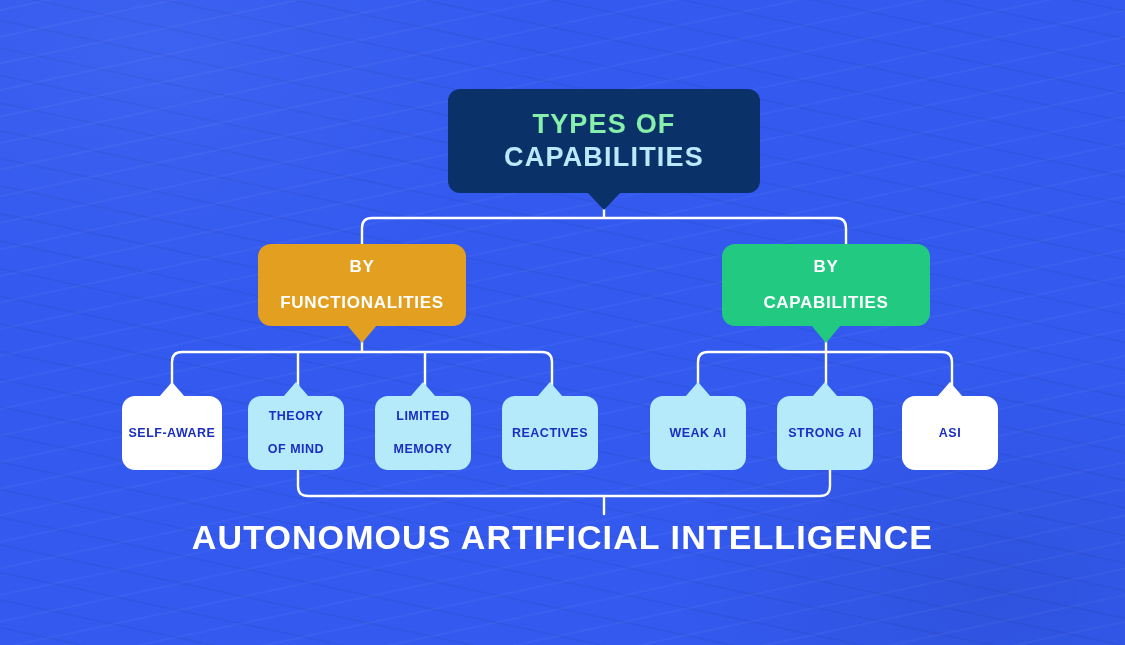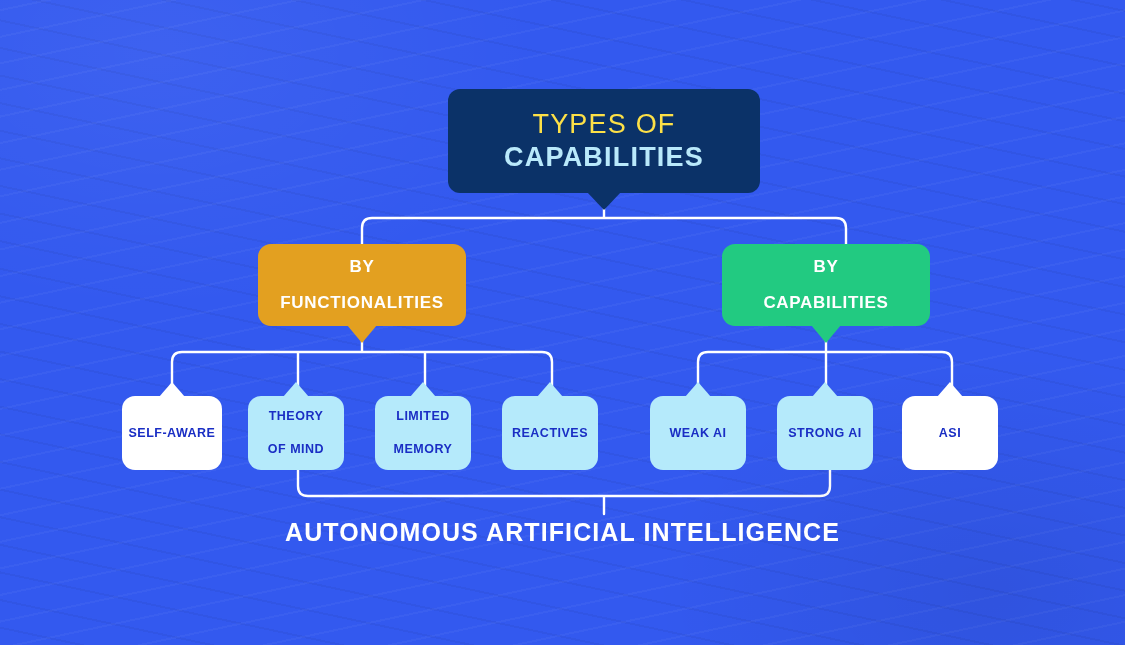--- a/index.html
+++ b/index.html
@@ -57,22 +57,22 @@
 
   
   #title-card {
     left:448px; top:89px; width:312px; height:104px;
     background:#0b3268;
     border-radius:12px;
     flex-direction:column;
     gap:2px;
   }
   #title-card .l1 {
-    color:#fde047;
-    font-size:27px; font-weight:normal; letter-spacing:1.2px;
+    color:#86efac;
+    font-size:27px; font-weight:bold; letter-spacing:1.2px;
   }
   #title-card .l2, #title-card .l3 {
     color:#b9e9fb;
     font-size:27px; font-weight:bold; letter-spacing:1.2px;
   }
   
   #title-card .tail-down {
     position:absolute; left:50%; bottom:-17px; transform:translateX(-50%);
     width:0; height:0;
     border-left:17px solid transparent;
@@ -129,21 +129,21 @@
   #leaf-reactives     { left:502px;text-align:center; }
   #leaf-weak          { left:650px; }
   #leaf-strong        { left:777px; }
   #leaf-asi           { left:902px; }
 
   
   #footer-label {
     position:absolute; left:0; top:518px; width:1125px;
     text-align:center;
     color:#ffffff;
-    font-size:25px; font-weight:bold; letter-spacing:1.1px;
+    font-size:34px; font-weight:bold; letter-spacing:1.1px;
     z-index:3;
   }
 </style>
 </head>
 <body>
 
 <div id="stage">
 
   <svg id="connectors" viewBox="0 0 1125 645" xmlns="http://www.w3.org/2000/svg">
     <g fill="none" stroke="#ffffff" stroke-width="2.4" stroke-linecap="round" stroke-linejoin="round">

